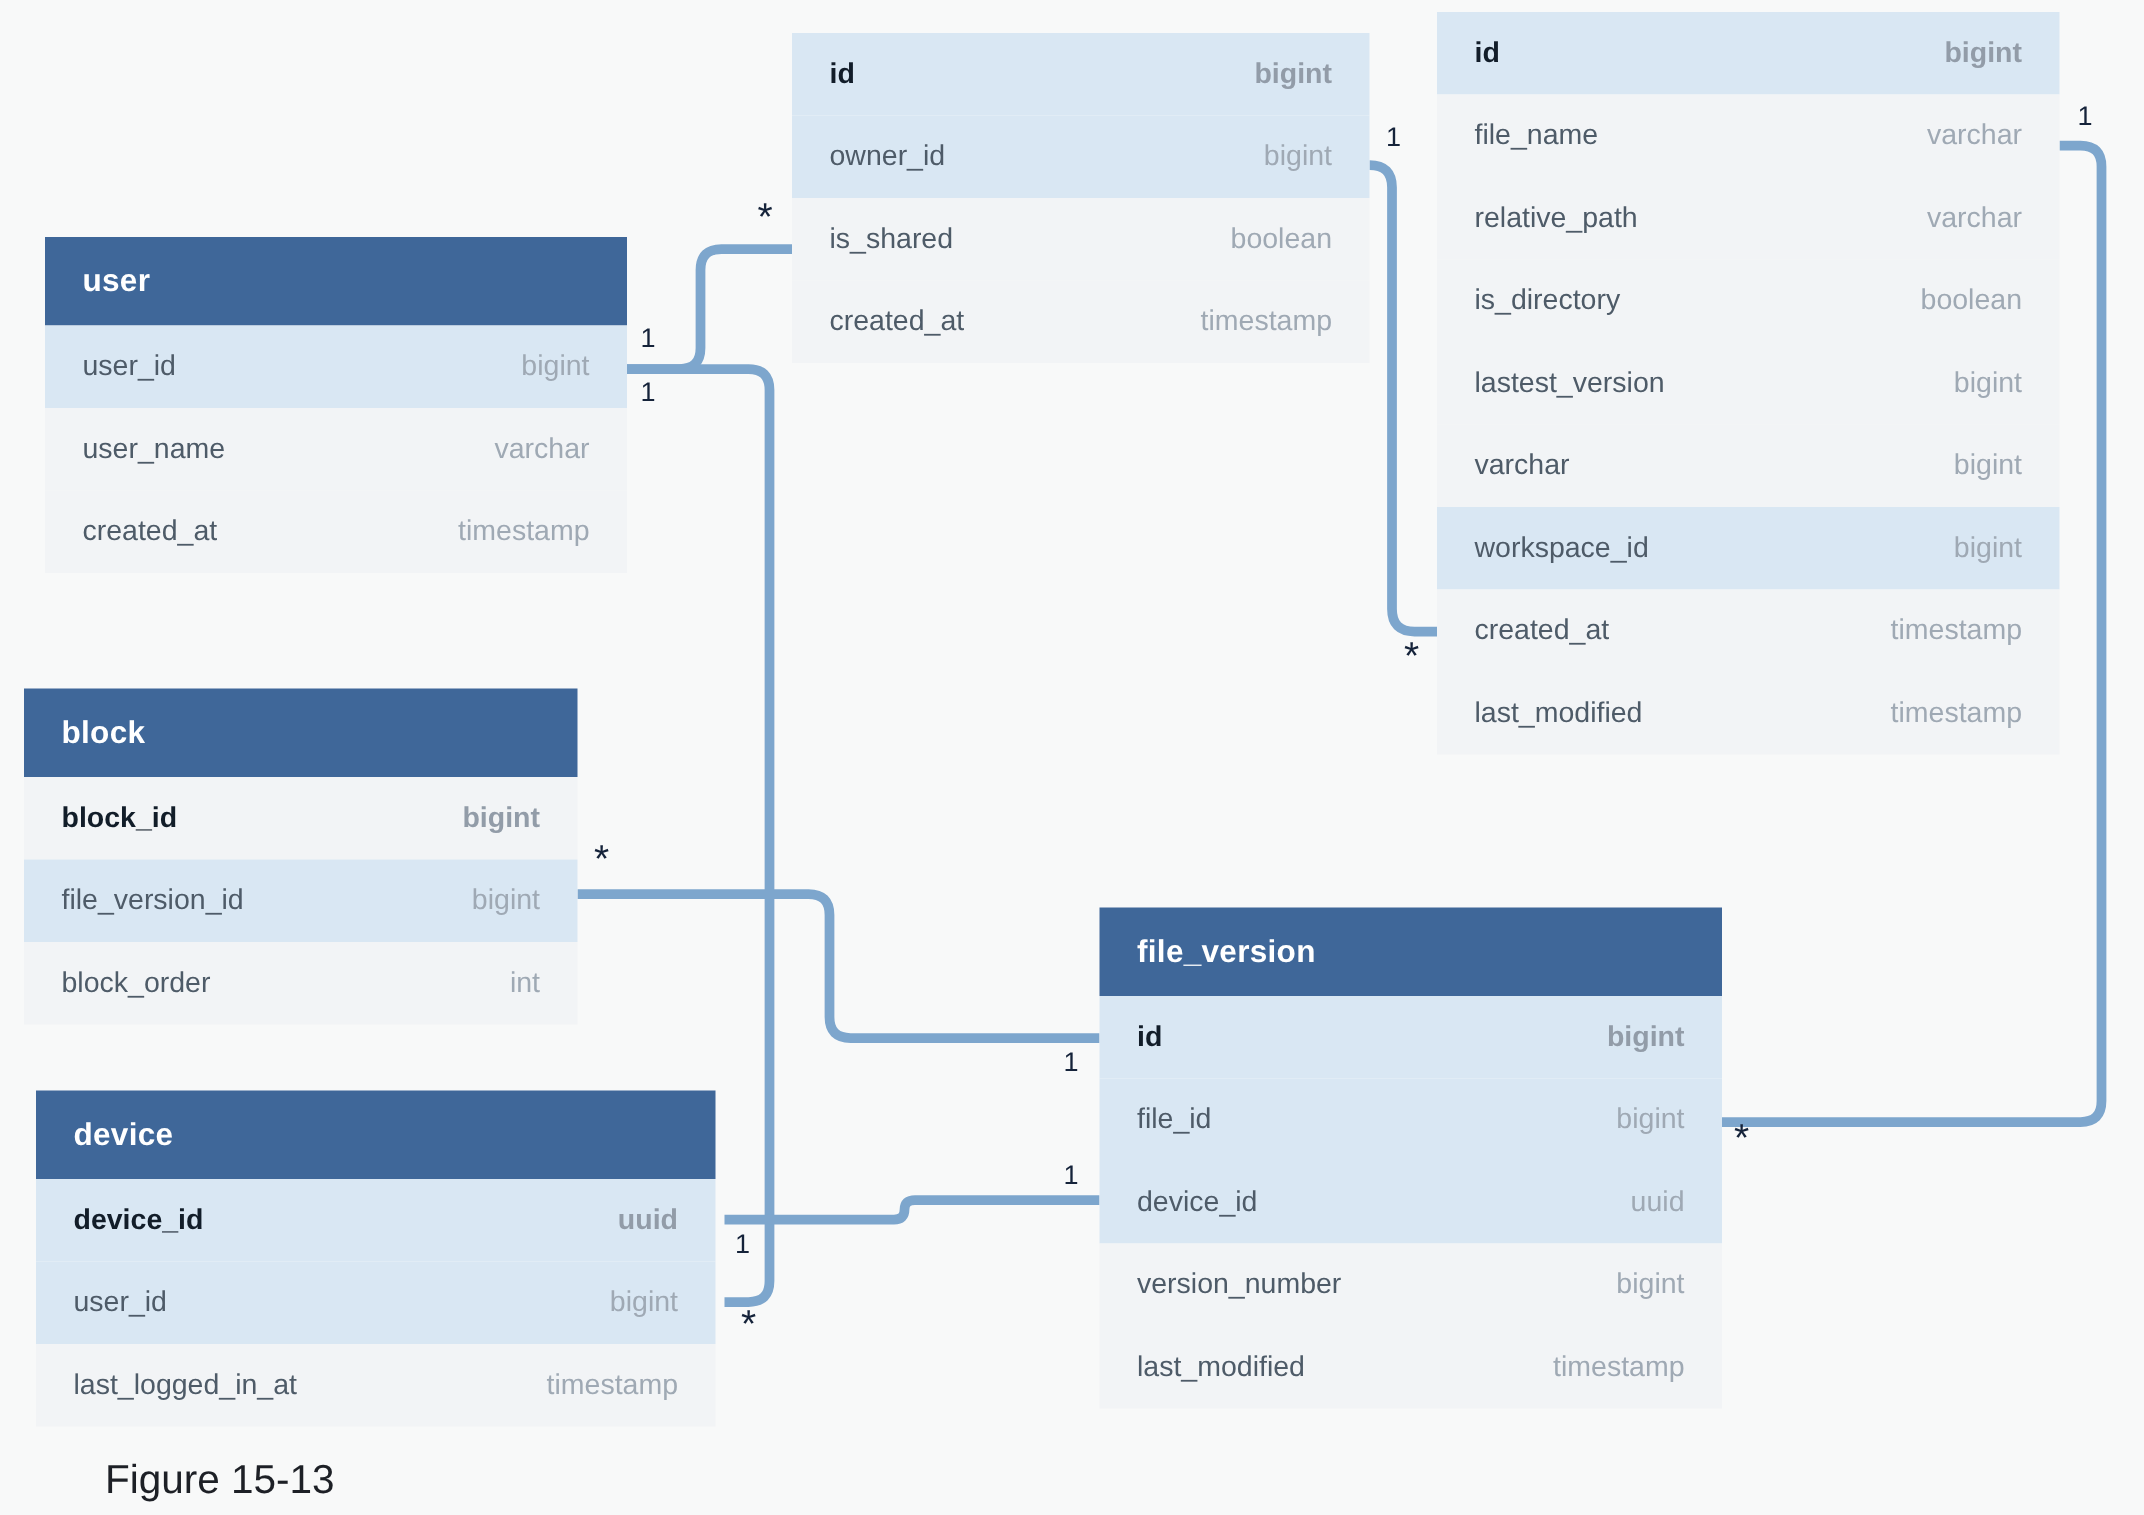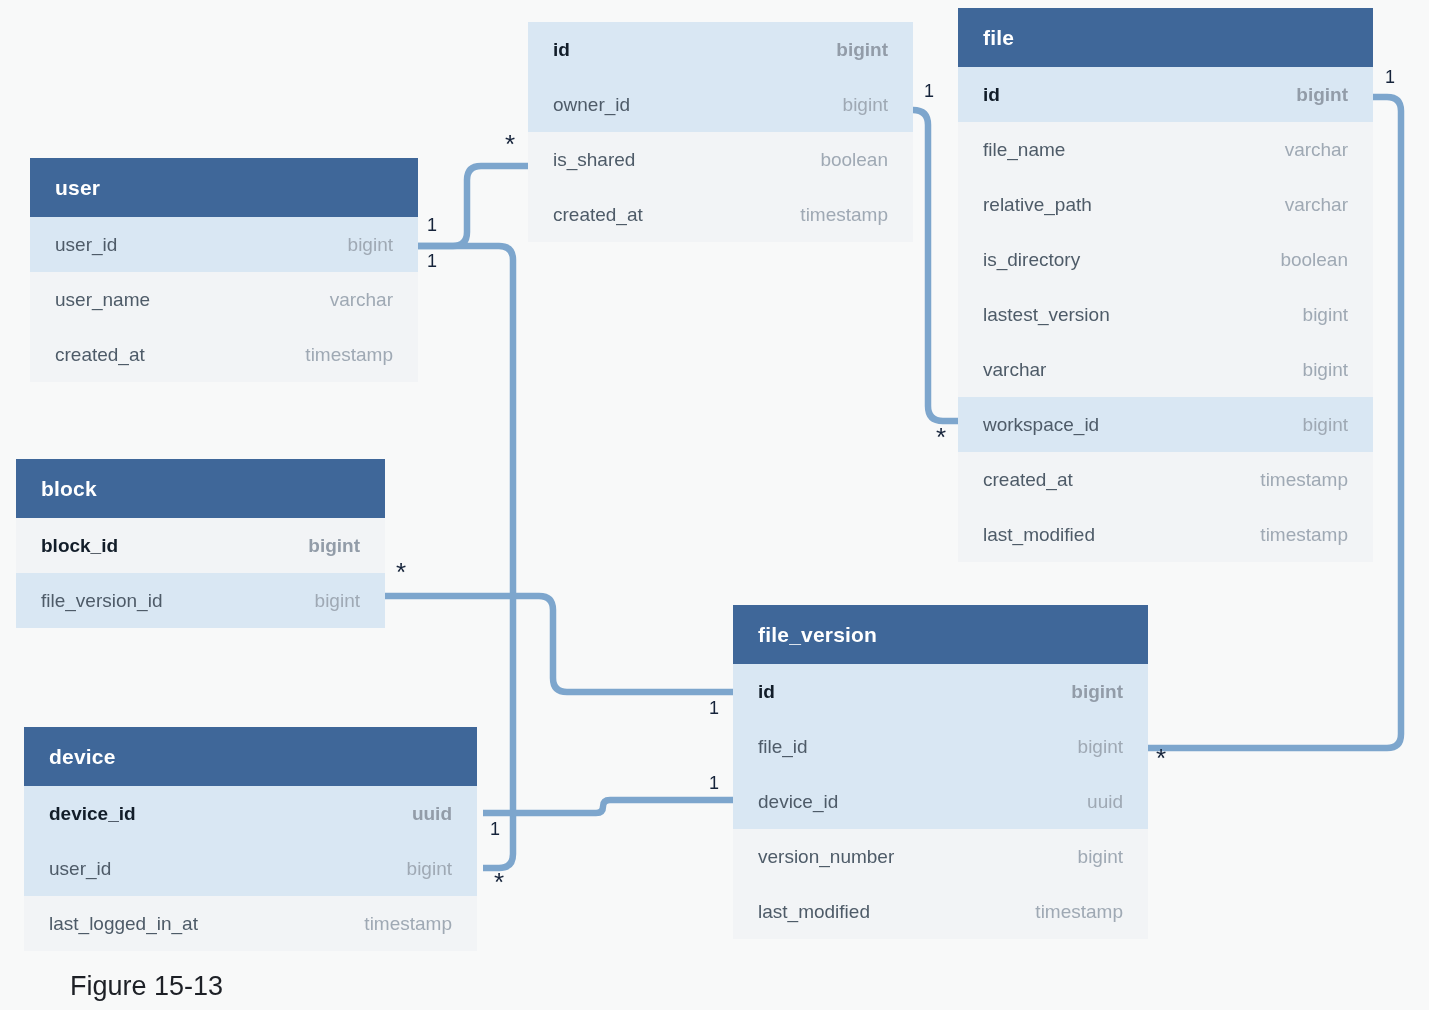--- a/index.html
+++ b/index.html
@@ -81,23 +81,20 @@
       <span class="fname">is_shared</span>
       <span class="ftype">boolean</span>
     </div>
     <div class="trow">
       <span class="fname">created_at</span>
       <span class="ftype">timestamp</span>
     </div>
   </div>
 
   <div class="db-table" style="left:958px;top:8px;width:415px">
-    <div class="thead">
-      <span>file</span>
-    </div>
     <div class="trow hl pk">
       <span class="fname">id</span>
       <span class="ftype">bigint</span>
     </div>
     <div class="trow">
       <span class="fname">file_name</span>
       <span class="ftype">varchar</span>
     </div>
     <div class="trow">
       <span class="fname">relative_path</span>
@@ -133,20 +130,24 @@
     <div class="thead">
       <span>block</span>
     </div>
     <div class="trow pk">
       <span class="fname">block_id</span>
       <span class="ftype">bigint</span>
     </div>
     <div class="trow hl">
       <span class="fname">file_version_id</span>
       <span class="ftype">bigint</span>
+    </div>
+    <div class="trow">
+      <span class="fname">block_order</span>
+      <span class="ftype">int</span>
     </div>
   </div>
 
   <div class="db-table" style="left:24px;top:727px;width:453px">
     <div class="thead">
       <span>device</span>
     </div>
     <div class="trow hl pk">
       <span class="fname">device_id</span>
       <span class="ftype">uuid</span>

